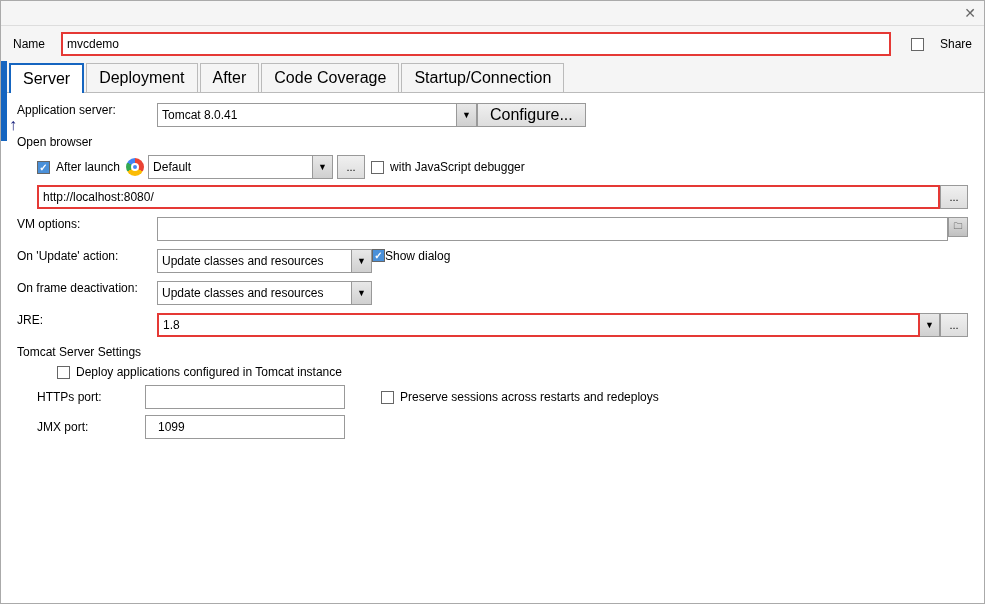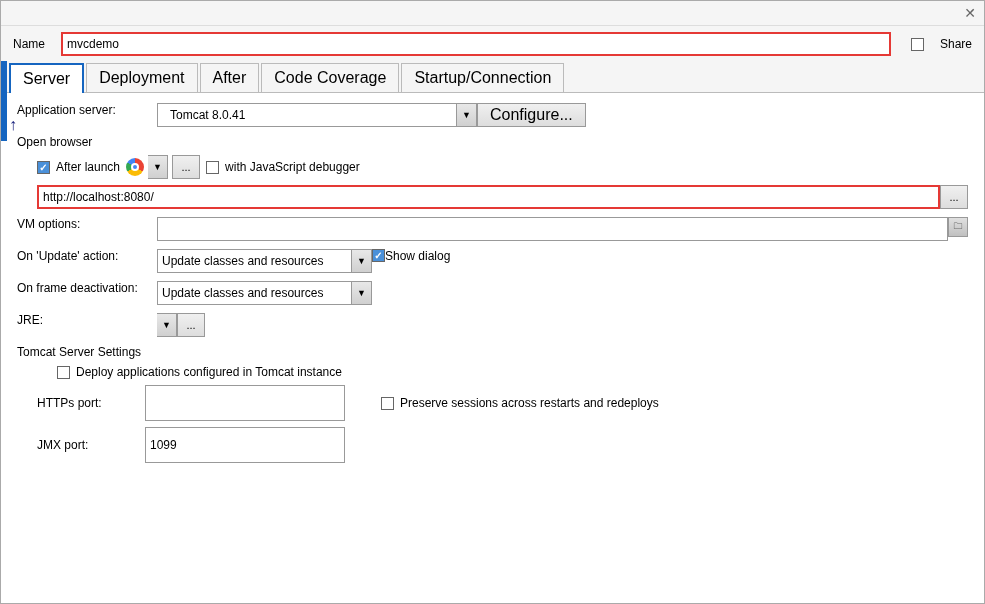--- a/index.html
+++ b/index.html
@@ -115,21 +115,21 @@
       min-width: 100px;
     }
     .select-container {
       display: flex;
       align-items: center;
       gap: 0;
     }
     .select-box {
       height: 24px;
       border: 1px solid #999;
-      padding: 0 12px;
+      padding: 0 4px;
       font-size: 12px;
       background: #fff;
       min-width: 200px;
     }
     .dropdown-btn {
       width: 20px;
       height: 24px;
       border: 1px solid #999;
       border-left: none;
       background: linear-gradient(to bottom, #e8e8e8, #d0d0d0);
@@ -229,23 +229,23 @@
       width: 200px;
       height: 24px;
       border: 2px solid #e53935;
       padding: 0 4px;
       font-size: 12px;
       background: #fff;
       outline: none;
     }
     .port-input-normal {
       width: 200px;
-      height: 36px;
-      border: 1px solid #999;
-      padding: 0 4px;
+      height: 24px;
+      border: 1px solid #999;
+      padding: 0 12px;
       font-size: 12px;
       background: #fff;
       outline: none;
     }
     .chrome-icon {
       width: 18px;
       height: 18px;
       border-radius: 50%;
       background: conic-gradient(#ea4335 0deg 120deg, #fbbc05 120deg 240deg, #34a853 240deg 300deg, #4285f4 300deg 360deg);
       position: relative;
@@ -374,20 +374,21 @@
         <div class="checkbox">
           <span class="checkmark">✓</span>
         </div>
         <span>After launch</span>
 
         <div style="display:flex;align-items:center;gap:4px;">
           <div class="chrome-icon">
             <div class="chrome-inner"></div>
           </div>
           <div class="select-container">
+            <input class="select-box" type="text" value="Default" readonly="" style="min-width: 100px;">
             <div class="dropdown-btn">▼</div>
           </div>
           <div class="browse-btn">...</div>
         </div>
         <div class="checkbox-unchecked"></div>
         <span>with JavaScript debugger</span>
       </div>
 
       <div class="form-row" style="margin-bottom:8px;">
         <input class="url-input" type="text" value="http://localhost:8080/" style="min-width: 350px;">
@@ -418,20 +419,21 @@
     <div class="form-row">
       <span class="form-label">On frame deactivation:</span>
       <div class="select-container">
         <input class="update-select" type="text" value="Update classes and resources" readonly="" style="">
         <div class="dropdown-btn">▼</div>
       </div>
     </div>
 
     <div class="form-row">
       <span class="form-label">JRE:</span>
+      <input class="jre-input" type="text" value="1.8" style="">
       <div class="dropdown-btn" style="border:1px solid #999;border-left:none;background:linear-gradient(to bottom,#e8e8e8,#d0d0d0);">▼</div>
       <div class="browse-btn">...</div>
     </div>
 
     <div class="tomcat-section">
       <div class="section-label" style="font-weight:normal;margin-bottom:6px;">Tomcat Server Settings</div>
       <div class="indent">
 
         <div class="tomcat-row">
           <div class="tomcat-right">

